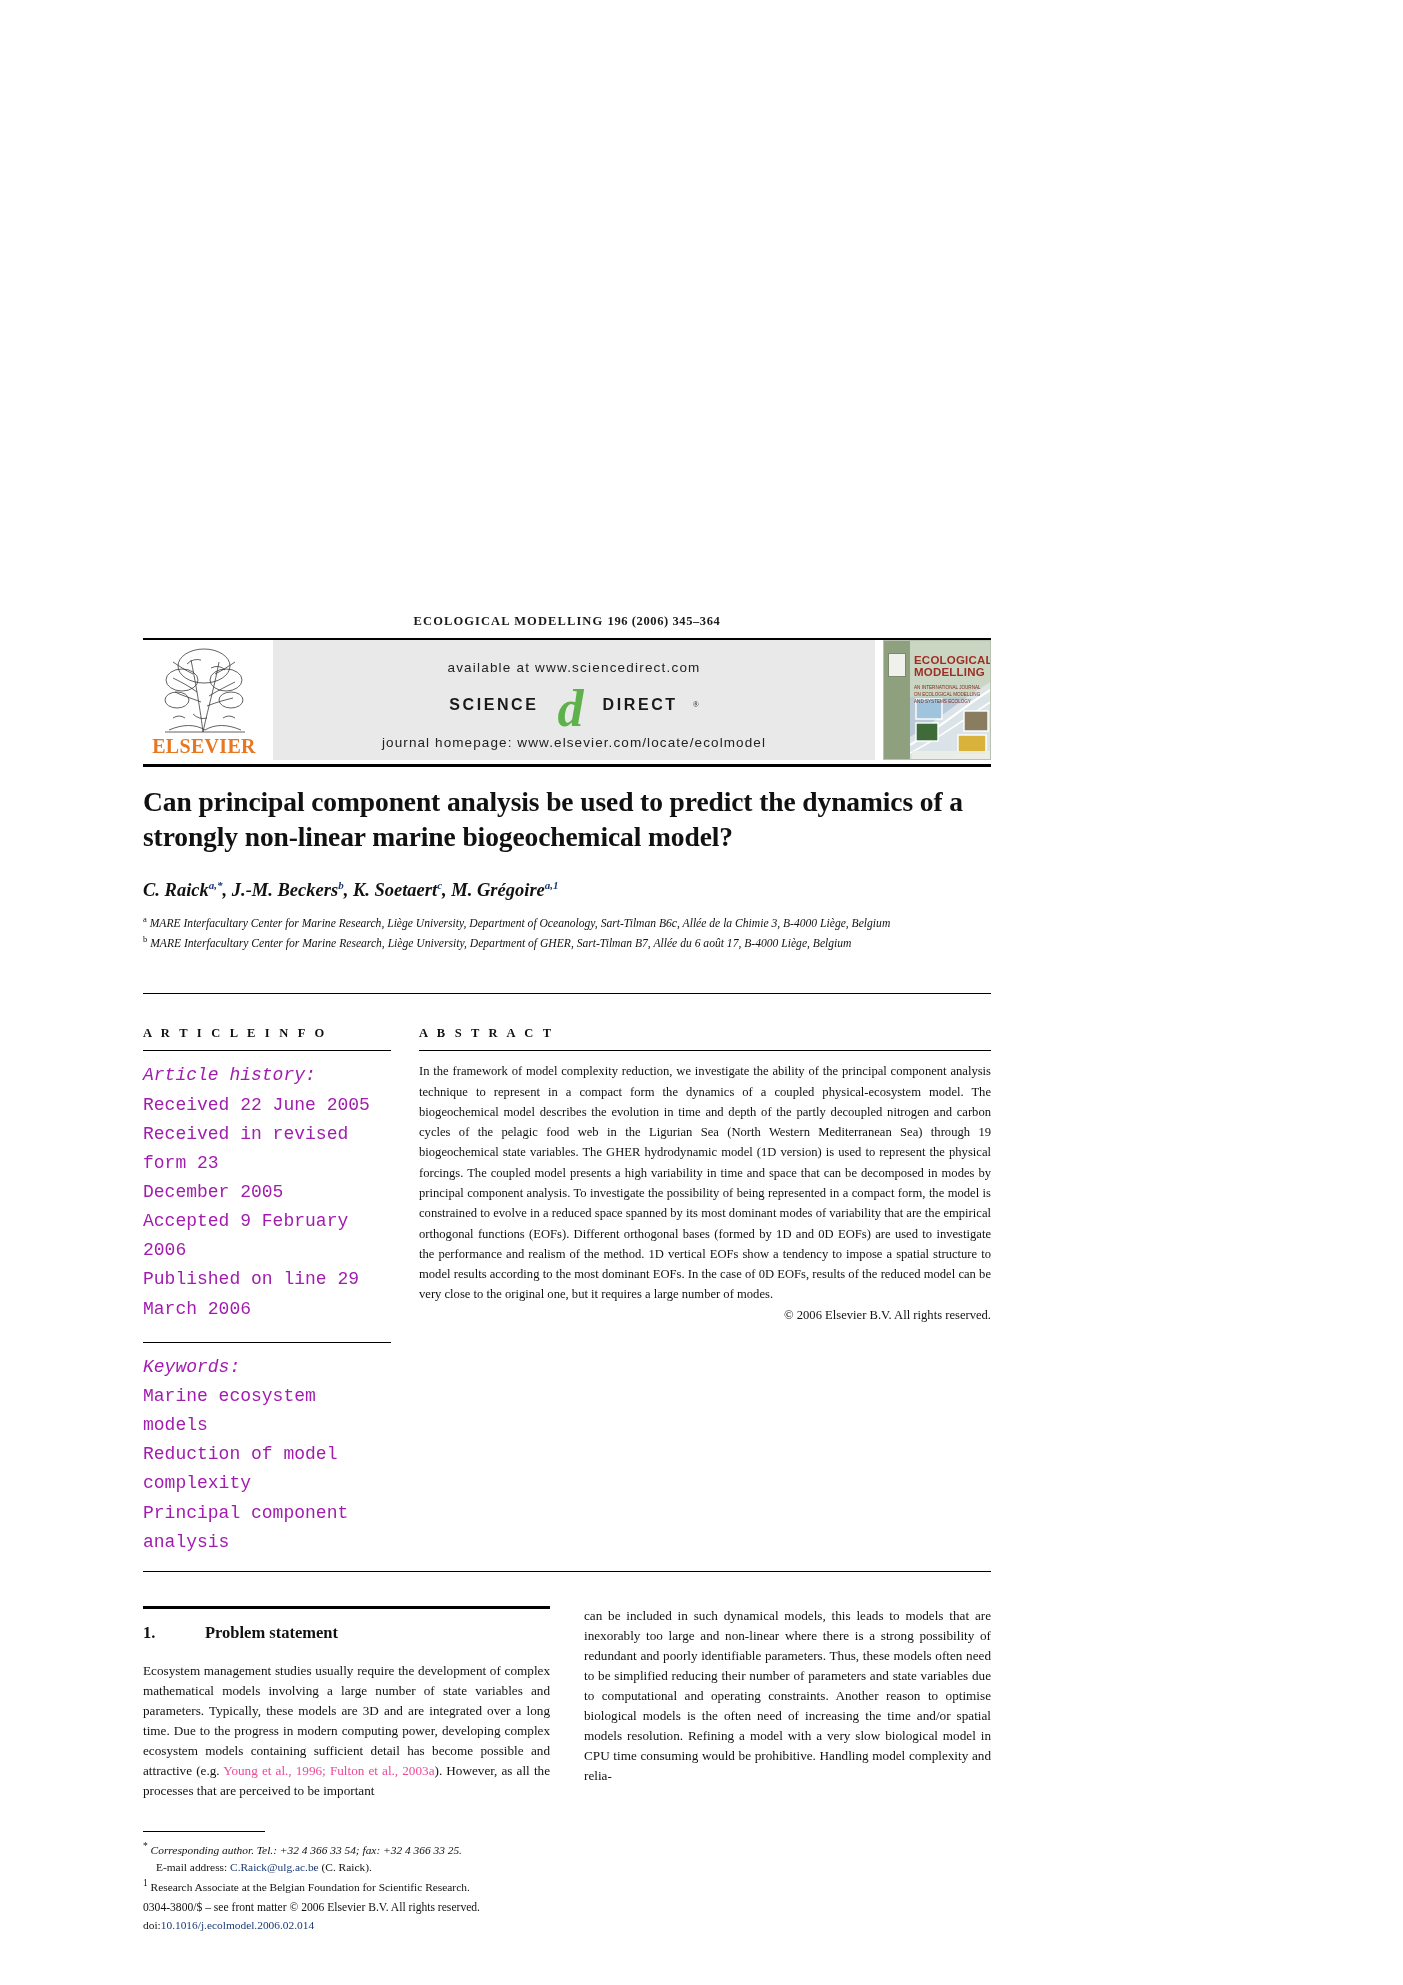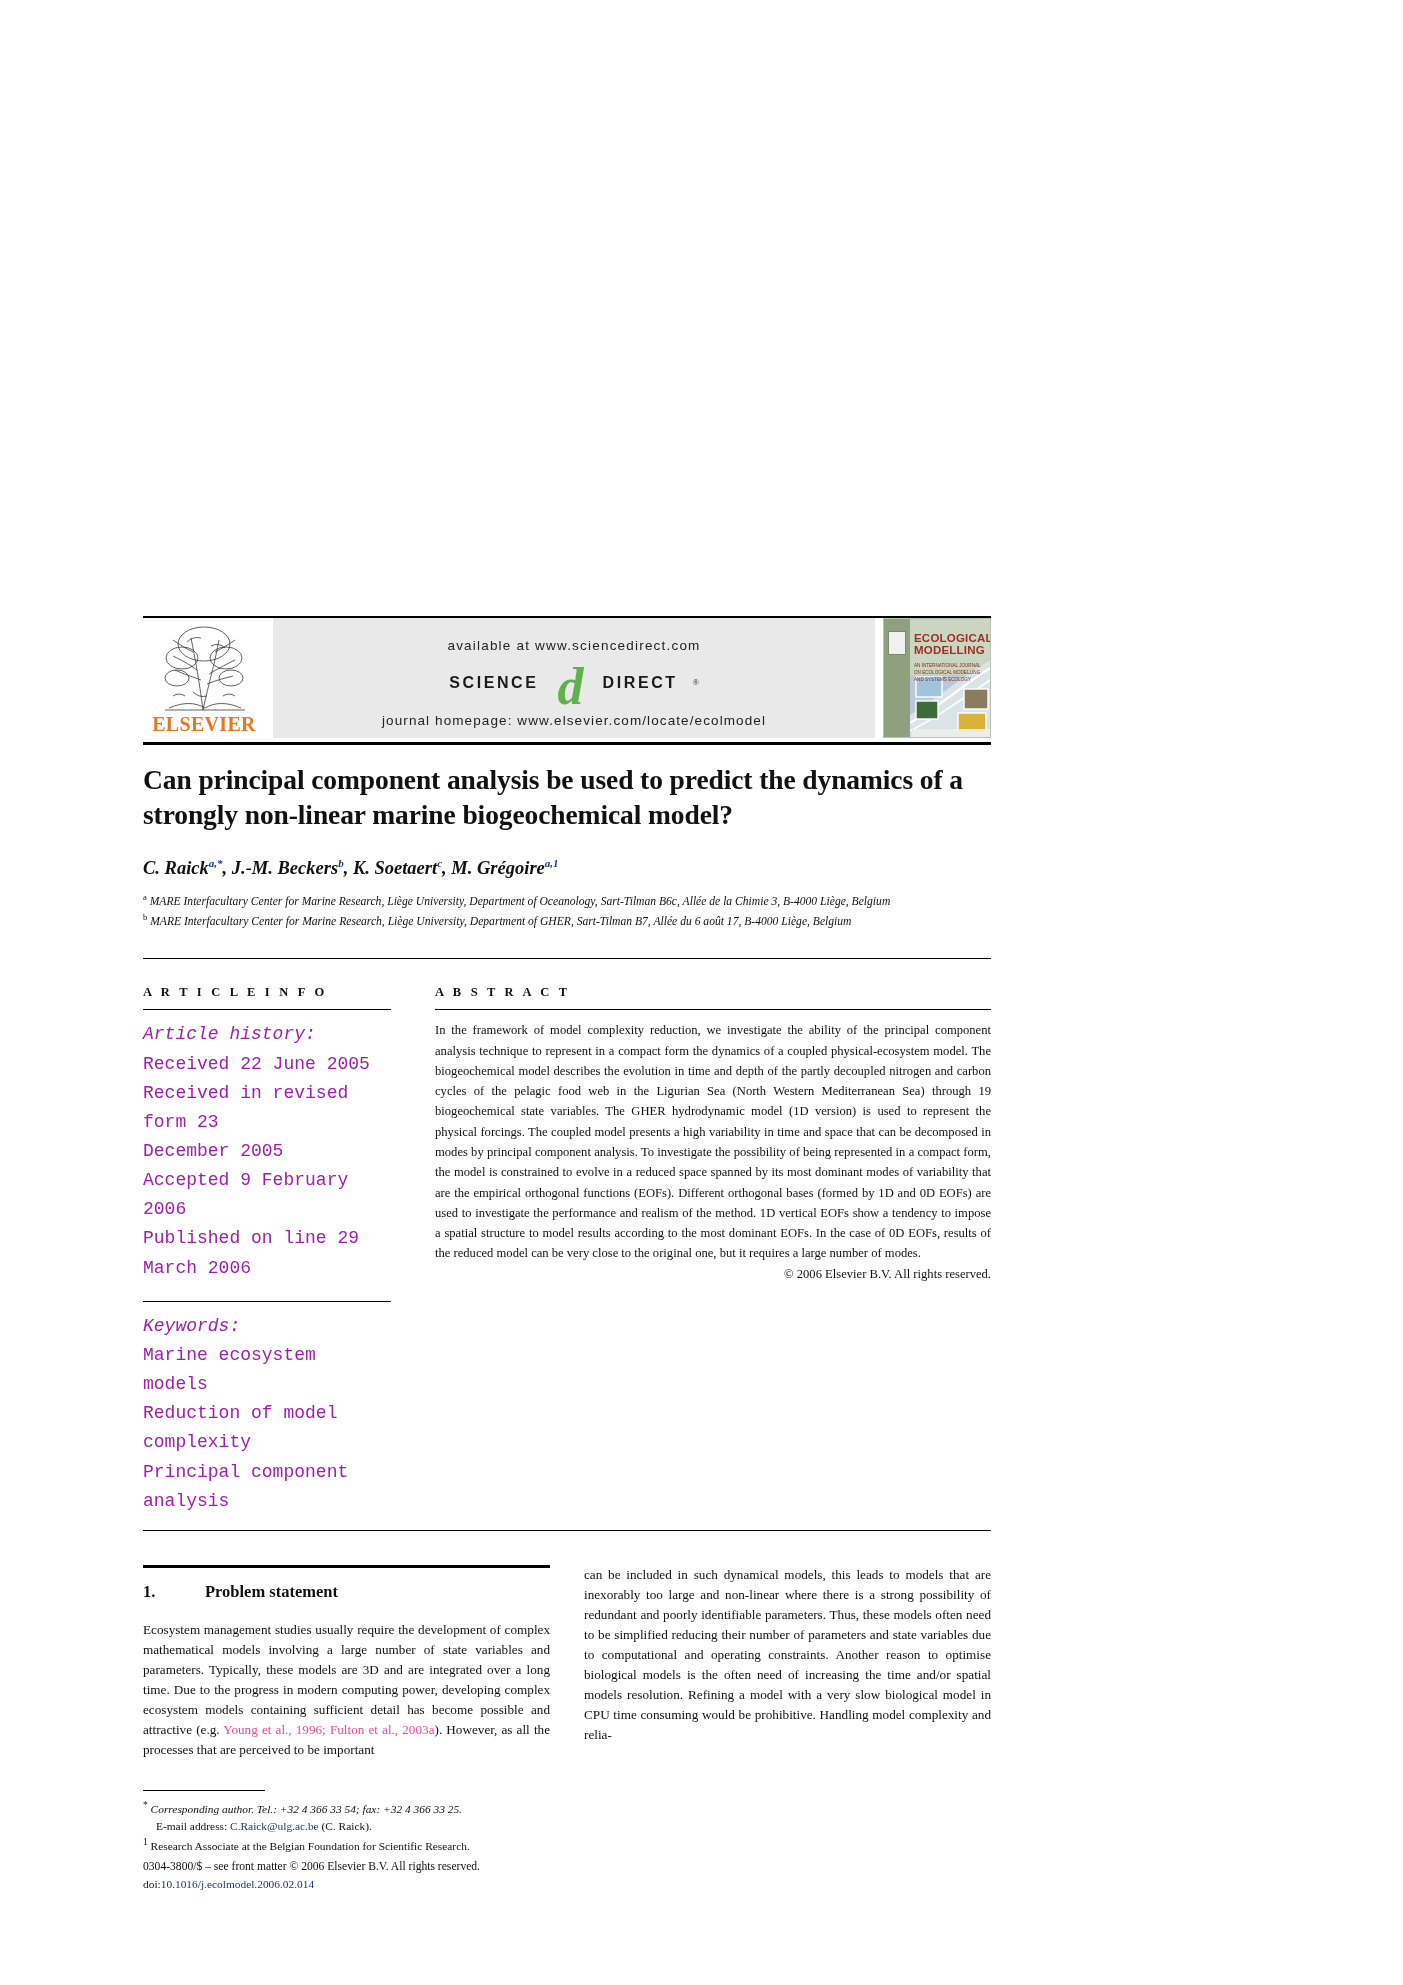--- a/index.html
+++ b/index.html
@@ -187,25 +187,25 @@
     font-family: "Liberation Serif", serif;
     font-size: 11.6px;
     font-style: italic;
     line-height: 1.52;
     color: #111;
   }
   .affiliations sup { font-style: normal; font-size: 8.5px; }
 
   
   .info-wrap {
-    margin-top: 28px;
+    margin-top: 41px;
     border-top: 1.6px solid #000;
-    padding-top: 10px;
-    display: flex;
-    gap: 16px;
+    padding-top: 16px;
+    display: flex;
+    gap: 0;
   }
   .col-info {
     width: 270px;
     flex: 0 0 270px;
     padding-top: 16px;
     padding-right: 22px;
   }
   .col-abstract {
     flex: 1 1 auto;
     padding-top: 16px;
@@ -292,20 +292,24 @@
   .fn-hang { padding-left: 13px; }
   .lnk { color: #1b3a73; }
   .fn-issn { margin-top: 4px; font-size: 11.6px; line-height: 1.45; }
 </style>
 </head>
 <body>
 
 <div class="page">
   <div class="content">
 
+    <div class="runhead">
+      <span>ECOLOGICAL MODELLING</span>
+      <span class="vol">196 (2006) 345–364</span>
+    </div>
 
     <div class="masthead">
 
       <div class="elsevier-logo">
         <svg class="tree-svg" width="110" height="92" viewBox="0 0 110 92">
           <g stroke="#3a3a3a" stroke-width="0.8" fill="none">
             <path d="M54 88 C52 72 50 60 48 48 C46 36 44 26 42 16"></path>
             <path d="M54 88 C57 74 60 62 63 50 C66 38 68 28 70 18"></path>
             <path d="M48 48 C40 42 32 38 24 34"></path>
             <path d="M52 58 C42 54 34 52 26 48"></path>

